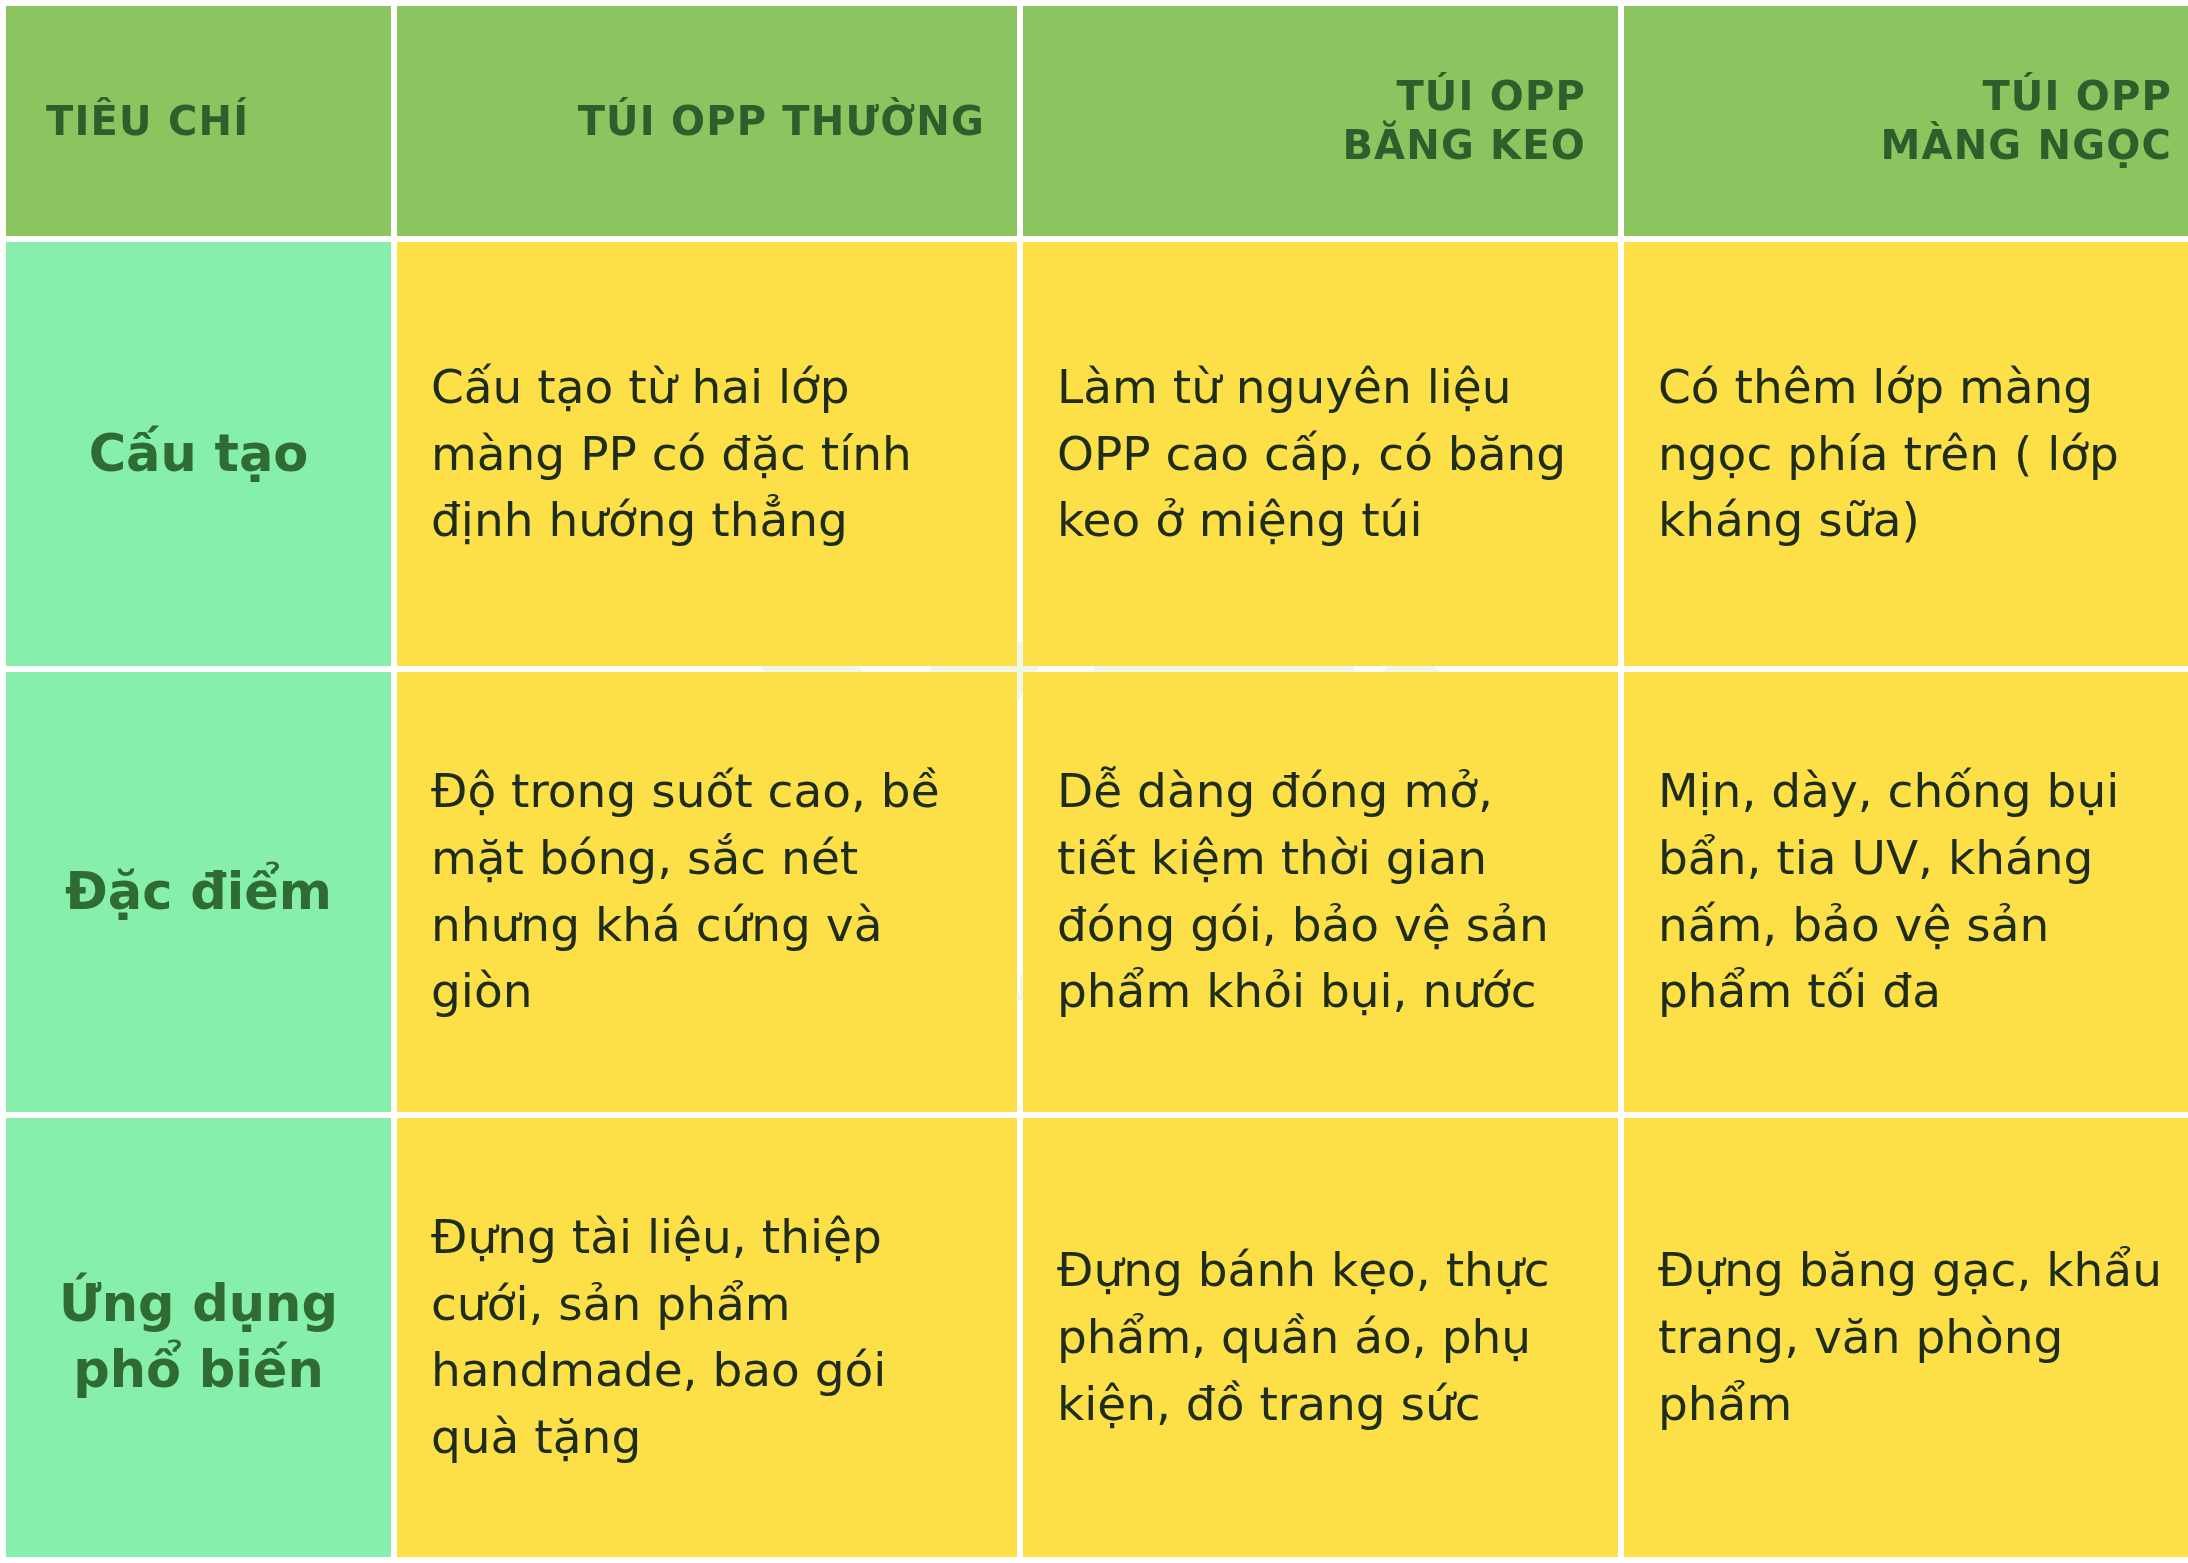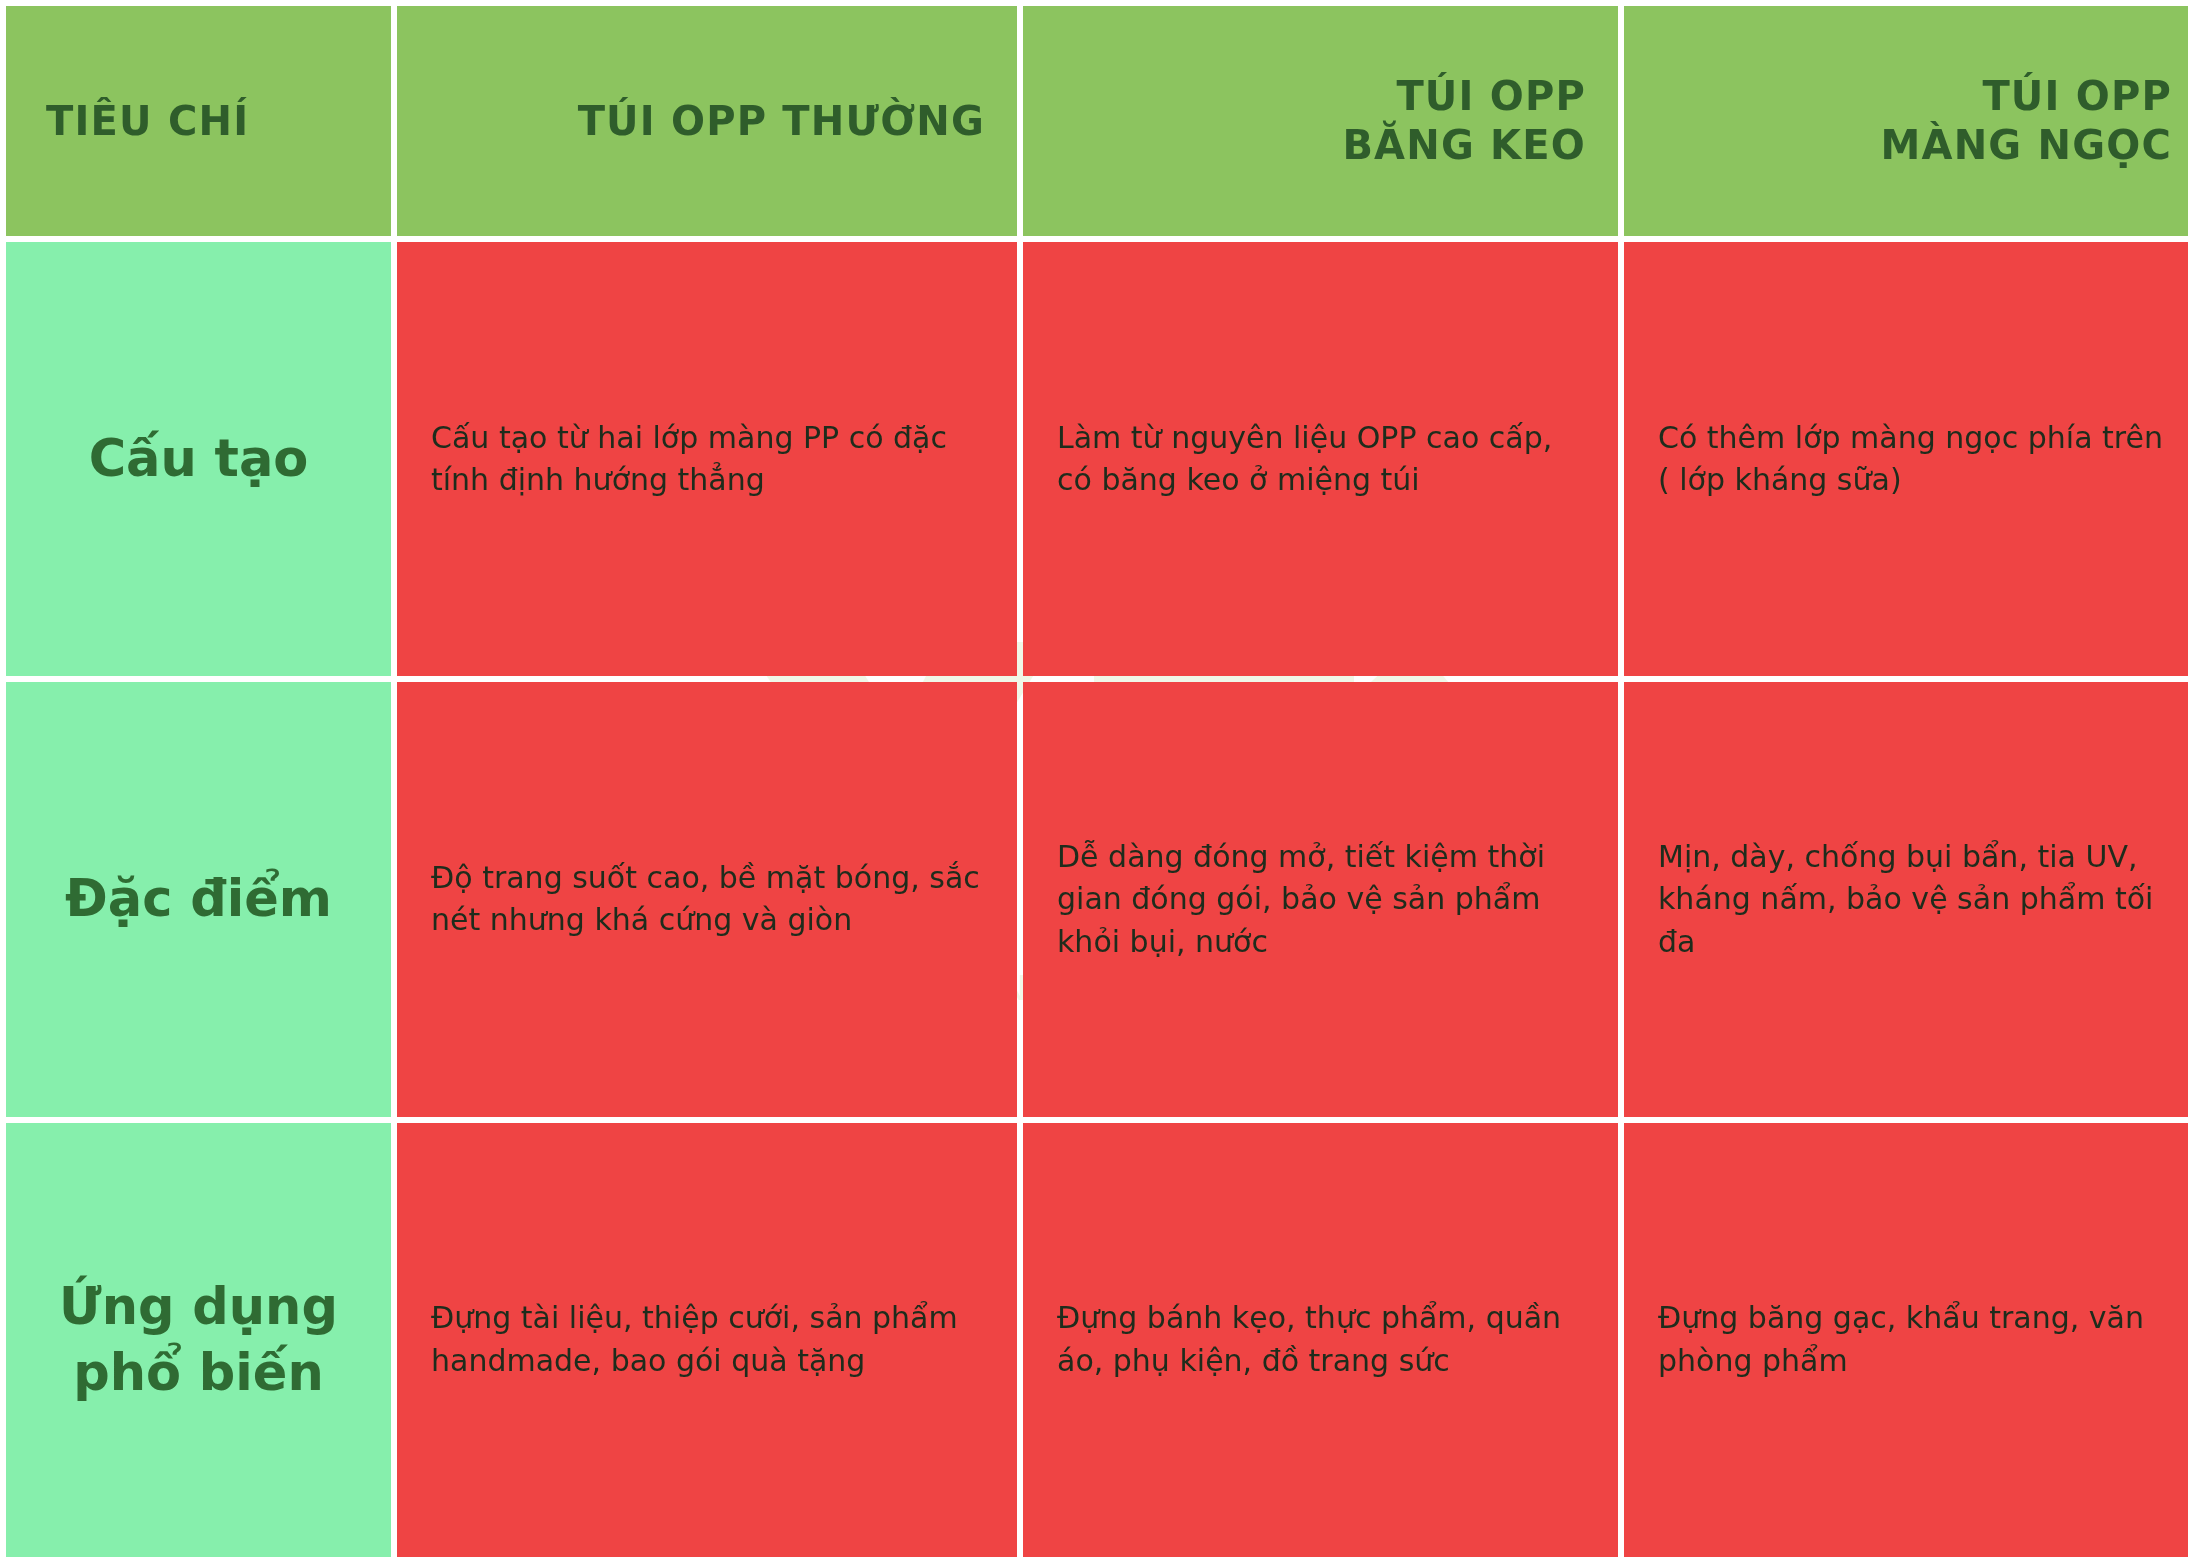--- a/index.html
+++ b/index.html
@@ -94,23 +94,23 @@
     color: #2f6b33;
     font-weight: bold;
     font-size: 51px;
     line-height: 1.3;
     text-align: center;
     padding: 0 20px;
   }
 
   
   td.cell {
-    background: #ef4444;
+    background: #fde047;
     color: #1e2c1c;
-    font-size: 30px;
+    font-size: 47px;
     line-height: 1.42;
     text-align: left;
     padding: 22px 34px;
   }
 
   tbody tr.r1 { height: 300px; }
   tbody tr.r2 { height: 300px; }
   tbody tr.r3 { height: 300px; }
 
   .cell-text {
@@ -164,21 +164,21 @@
         <td class="cell">
           <span class="cell-text">Làm từ nguyên liệu OPP cao cấp, có băng keo ở miệng túi</span>
         </td>
         <td class="cell">
           <span class="cell-text">Có thêm lớp màng ngọc phía trên ( lớp kháng sữa)</span>
         </td>
       </tr>
       <tr class="r2">
         <td class="rowlabel">Đặc điểm</td>
         <td class="cell">
-          <span class="cell-text">Độ trang suốt cao, bề mặt bóng, sắc nét nhưng khá cứng và giòn</span>
+          <span class="cell-text">Độ trong suốt cao, bề mặt bóng, sắc nét nhưng khá cứng và giòn</span>
         </td>
         <td class="cell">
           <span class="cell-text">Dễ dàng đóng mở, tiết kiệm thời gian đóng gói, bảo vệ sản phẩm khỏi bụi, nước</span>
         </td>
         <td class="cell">
           <span class="cell-text">Mịn, dày, chống bụi bẩn, tia UV, kháng nấm, bảo vệ sản phẩm tối đa</span>
         </td>
       </tr>
       <tr class="r3">
         <td class="rowlabel">

